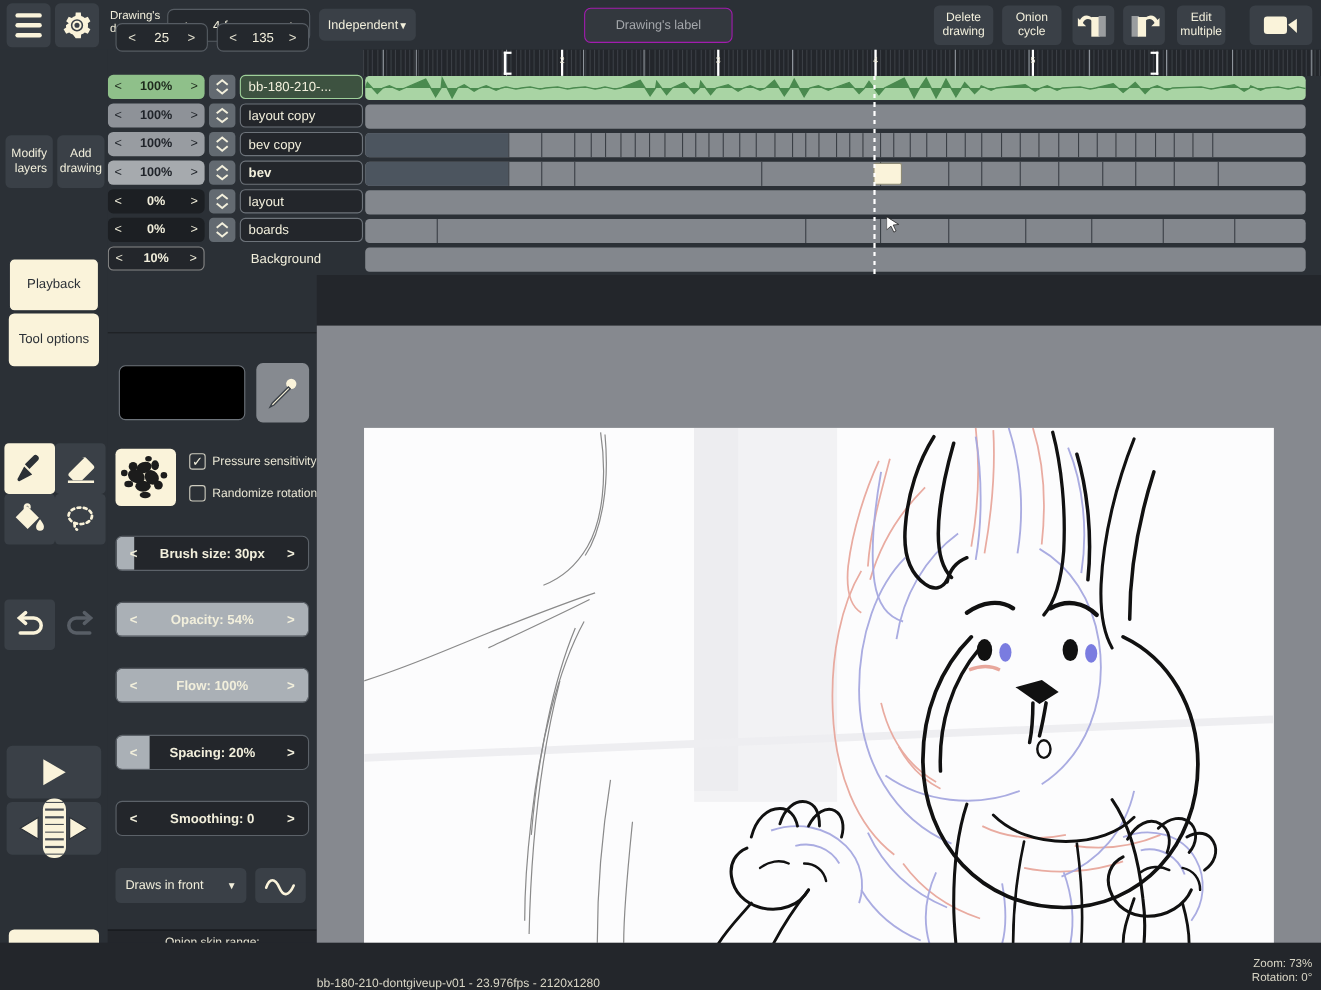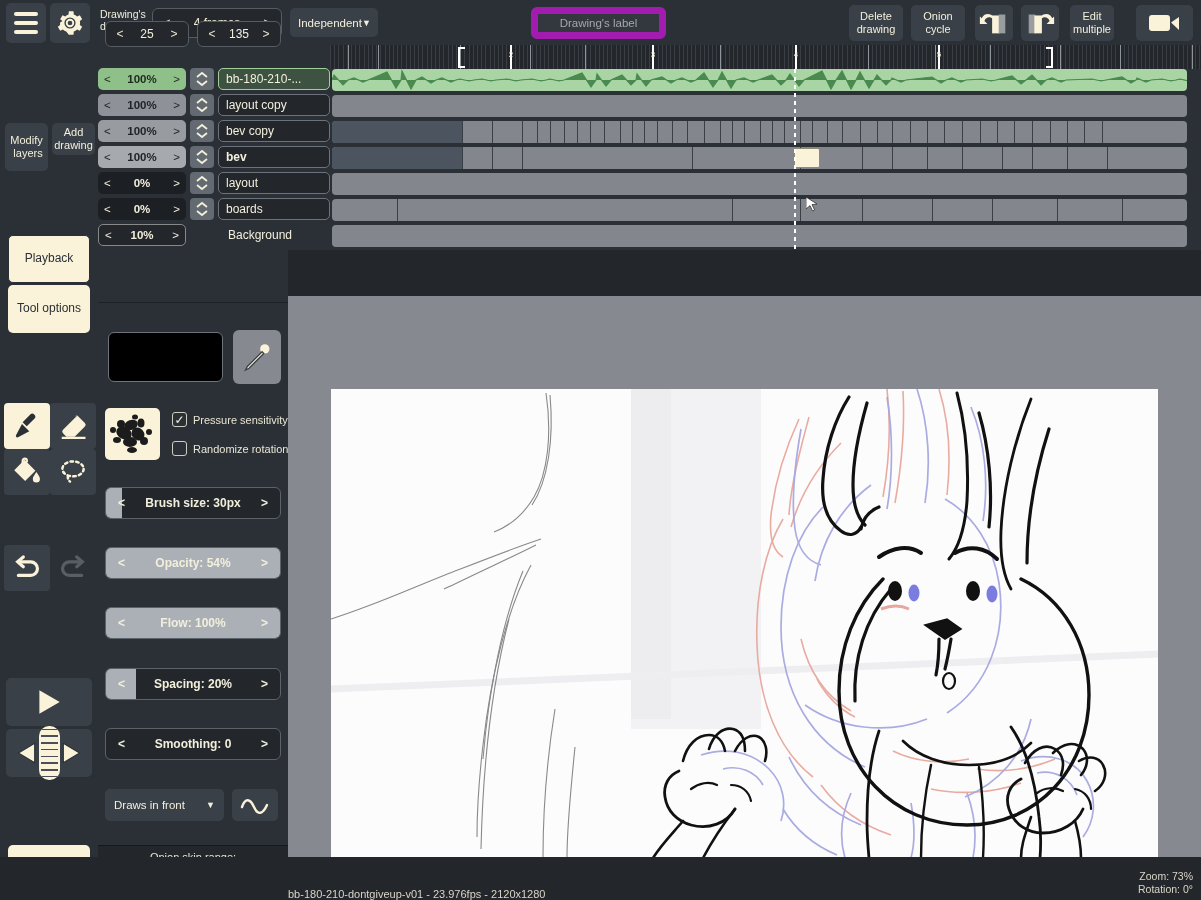--- a/index.html
+++ b/index.html
@@ -41,21 +41,21 @@
           background: #3a4047; border-radius: 5px; display: flex;
           align-items: center; justify-content: center; cursor: pointer; }
   #dur-label { position: absolute; left: 100px; top: 8px; width: 48px;
                color: #f2efdc; font-size: 10.5px; line-height: 12px; }
   #dur-step { position: absolute; left: 152px; top: 8px; width: 130px; height: 30px; }
   #indep { position: absolute; left: 290px; top: 8px; width: 88px; height: 29px;
            background: #3a4047; border-radius: 5px; color: #f2efdc; font-size: 11.5px;
            display: flex; align-items: center; justify-content: space-between;
            padding: 0 8px; cursor: pointer; }
   #drawing-label { position: absolute; left: 531px; top: 7px; width: 135px; height: 32px;
-                   background: #33383e; border: 7px solid #a21caf; border-radius: 6px;
+                   background: #33383e; border: 1px solid #a21caf; border-radius: 6px;
                    color: #a5a8ac; font-size: 11.5px; display: flex;
                    align-items: center; justify-content: center; cursor: text; }
   #del-draw { position: absolute; left: 849px; top: 5px; width: 54px; height: 36px; }
   #make-cyc { position: absolute; left: 911px; top: 5px; width: 54px; height: 36px; }
   #flip-l { position: absolute; left: 975px; top: 5px; width: 38px; height: 36px; }
   #flip-r { position: absolute; left: 1021px; top: 5px; width: 38px; height: 36px; }
   #edit-mul { position: absolute; left: 1070px; top: 5px; width: 44px; height: 36px; }
   #cam-btn { position: absolute; left: 1136px; top: 5px; width: 57px; height: 36px; }
 
   
@@ -104,21 +104,21 @@
               background: repeating-linear-gradient(to bottom,#ffffff 0 4px,transparent 4px 8px); }
   #cursor-arrow { position: absolute; left: 806px; top: 152px; width: 12px; height: 16px; }
   #scroll-chev { position: absolute; right: 4px; top: 238px; width: 22px; height: 30px;
                  display: flex; flex-direction: column; align-items: center;
                  justify-content: center; cursor: pointer; }
 
   
   #sidebar { position: absolute; left: 0; top: 45px; width: 98px; height: 855px;
              background: #2b3036; }
   #mod-layers { position: absolute; left: 5px; top: 78px; width: 43px; height: 48px; text-align: right; }
-  #add-draw { position: absolute; left: 52px; top: 78px; width: 43px; height: 32px; }
+  #add-draw { position: absolute; left: 52px; top: 78px; width: 43px; height: 48px; }
   #tab-timeline { position: absolute; left: 8px; top: 190px; width: 82px; height: 48px;
                   border: 1px solid #2b3036; }
   #tab-tool { position: absolute; left: 8px; top: 240px; width: 82px; height: 48px; }
   .toolbtn { position: absolute; width: 46px; height: 46px; border-radius: 4px;
              display: flex; align-items: center; justify-content: center;
              cursor: pointer; background: #3a4047; }
   .toolbtn.on { background: #faf3da; }
   #t-brush { left: 4px; top: 358px; }
   #t-eraser { left: 50px; top: 358px; }
   #t-bucket { left: 4px; top: 404px; }

